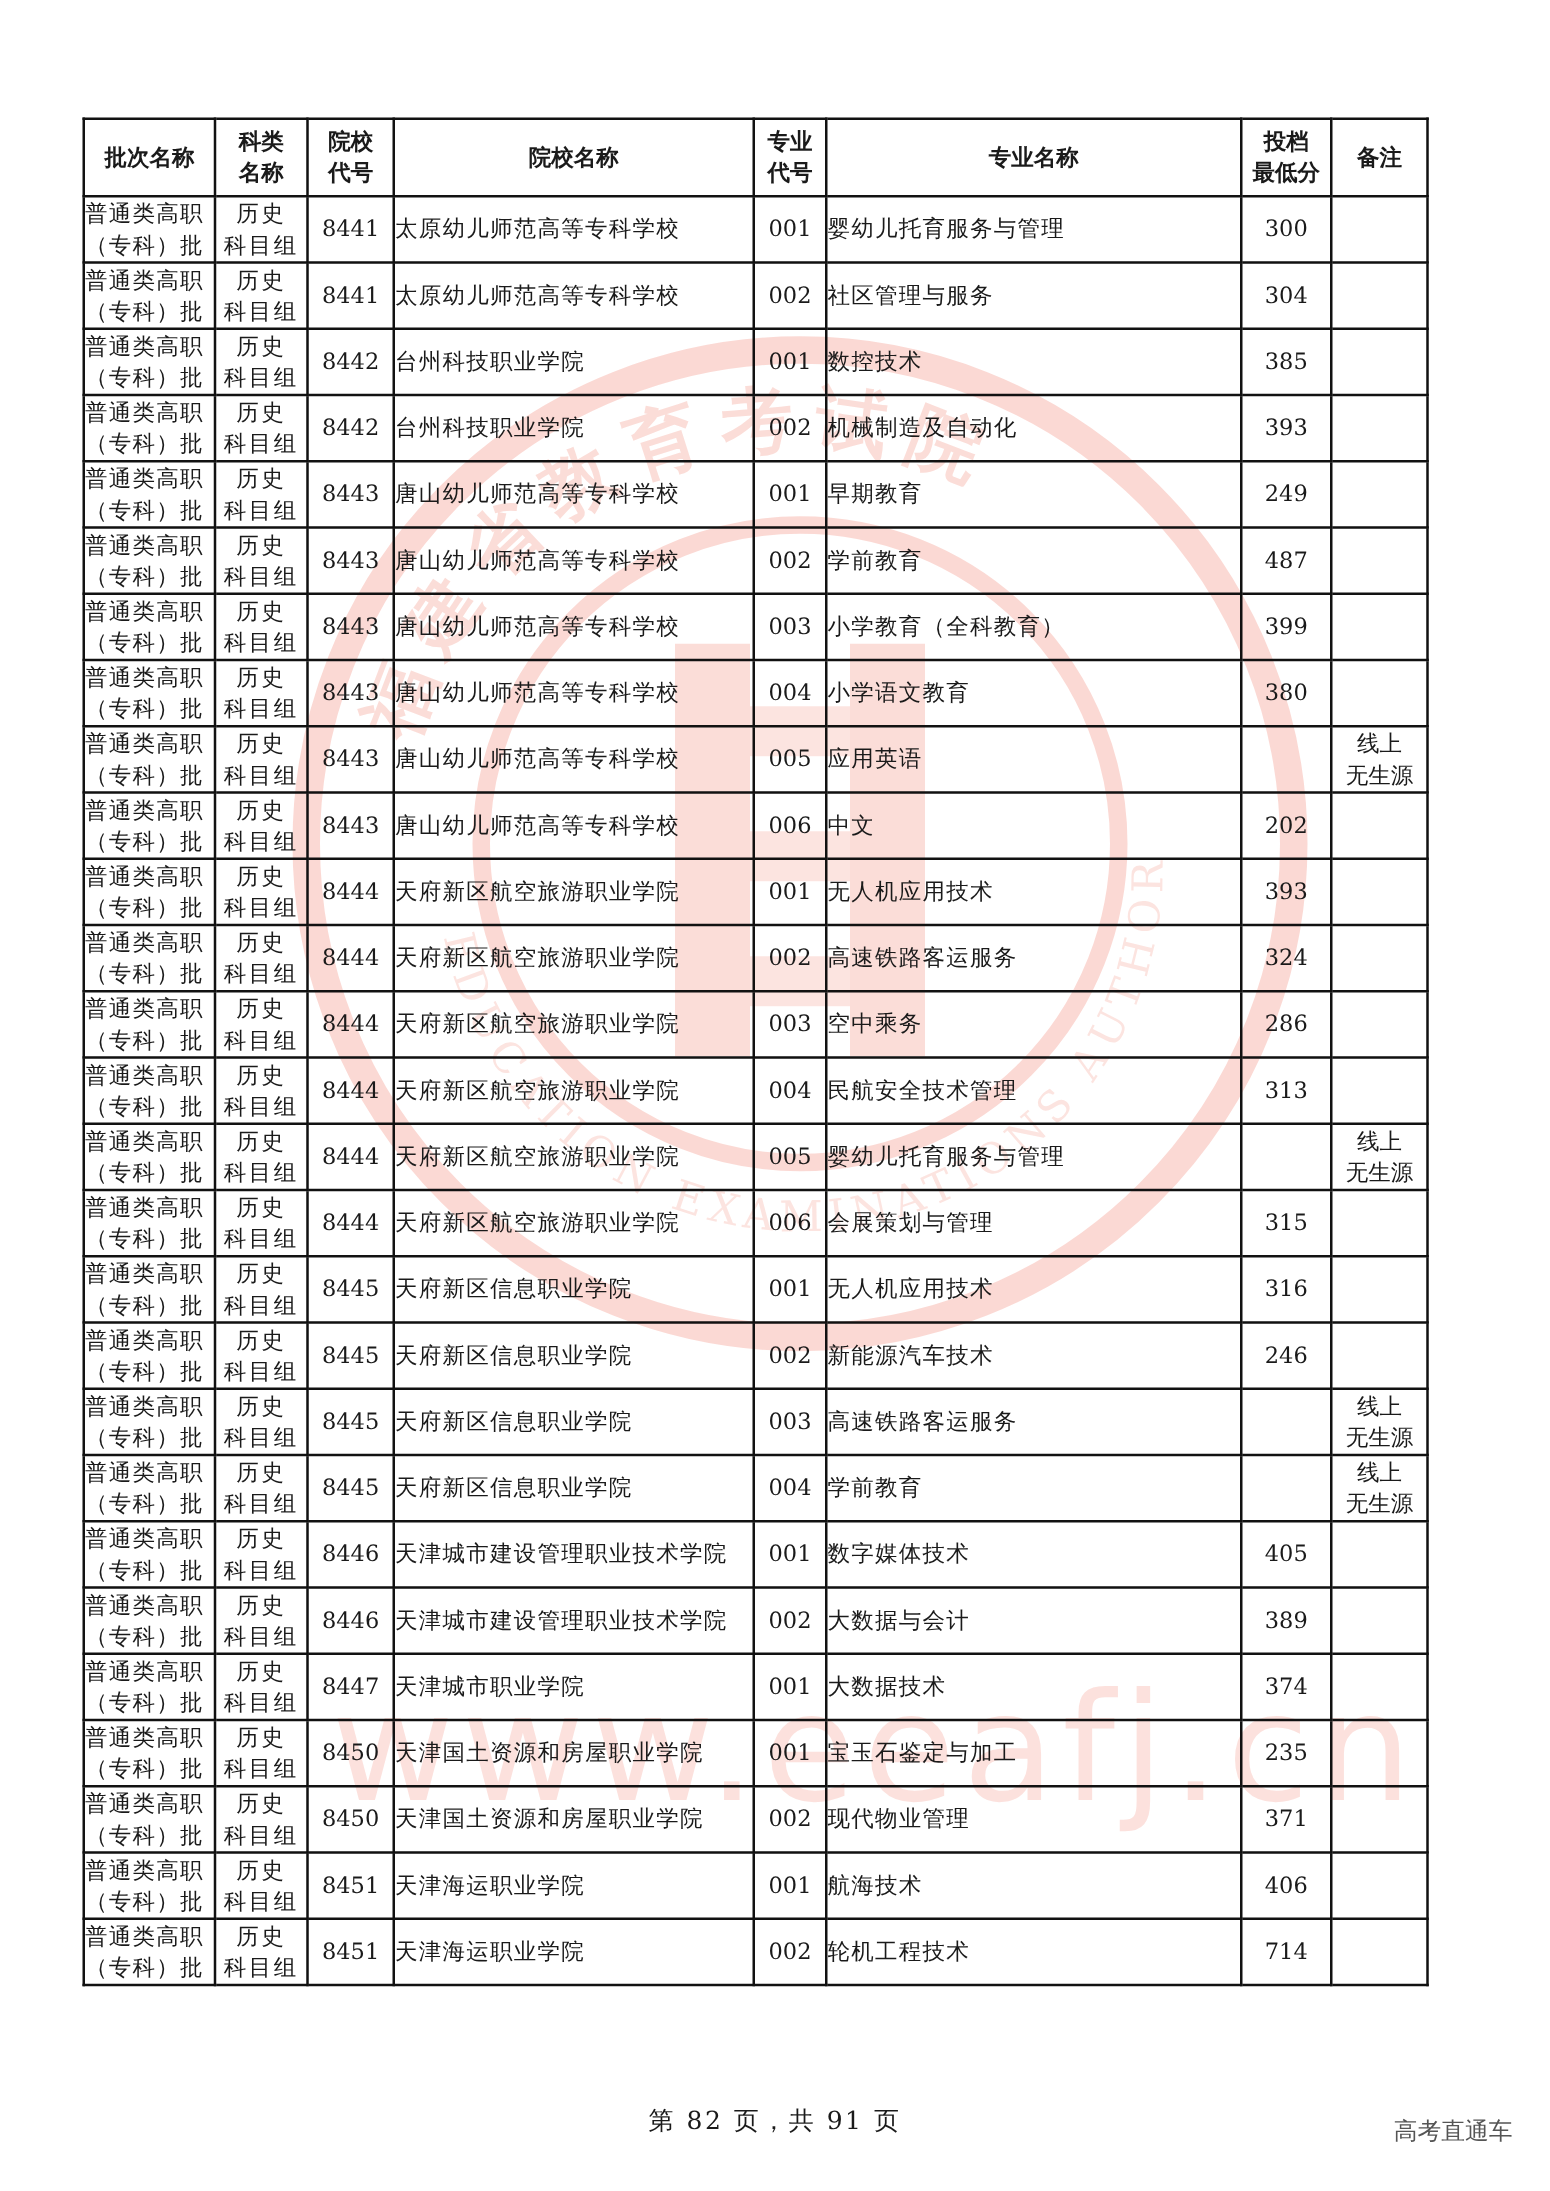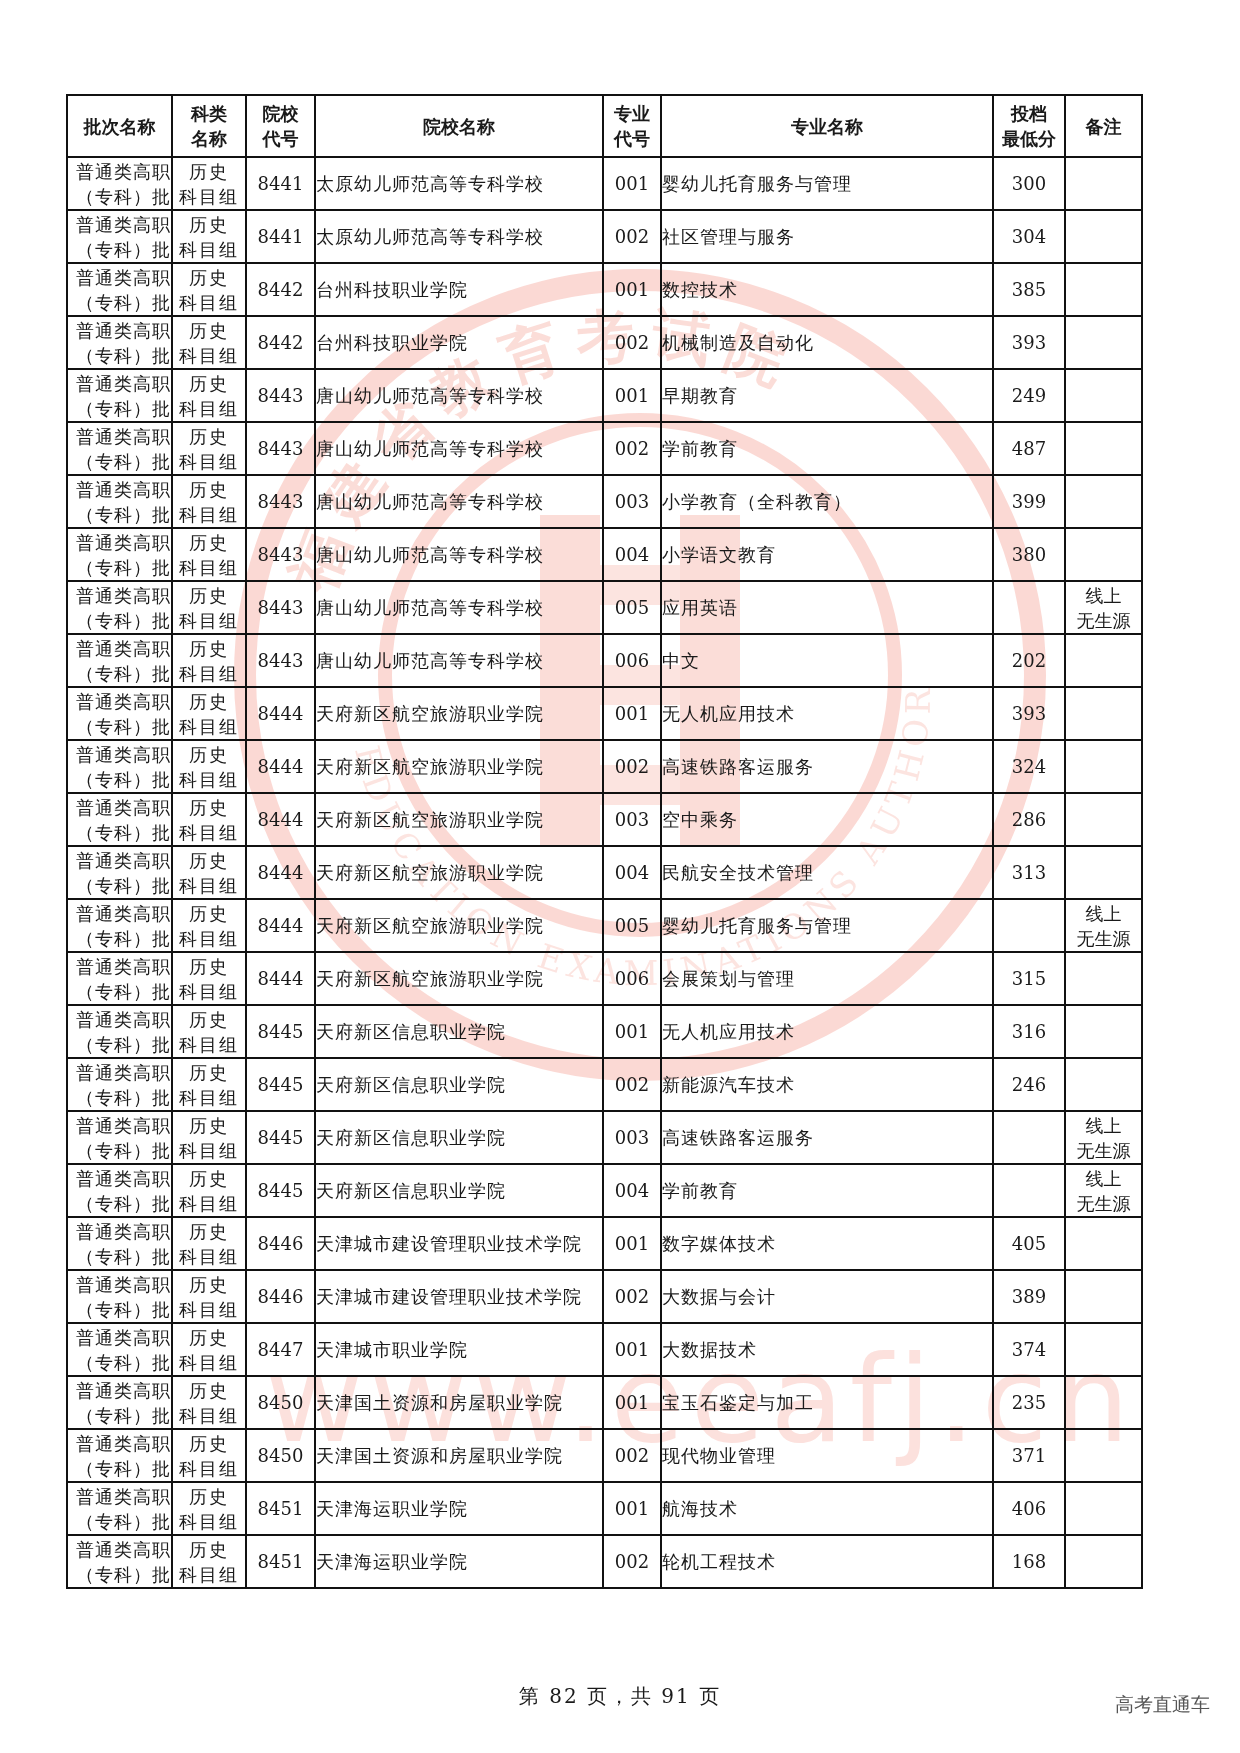--- a/index.html
+++ b/index.html
@@ -50,21 +50,21 @@
       background: transparent;
     }
     table.admit th {
       height: 60px;
       font-family: "DejaVu Sans", "Liberation Sans", sans-serif;
       font-weight: bold;
       font-size: 18px;
       line-height: 25px;
       text-align: center;
     }
-    td.c-batch { text-align: right; letter-spacing: 1px; border-radius: 10px; }
+    td.c-batch { text-align: left; letter-spacing: 1px; border-radius: 10px; }
     td.c-cat { text-align: center; letter-spacing: 2px; }
     td.c-code, td.c-mcode, td.c-score { text-align: center; font-size: 18px; }
     td.c-name, td.c-major { text-align: left; padding-left: 4px; letter-spacing: 1px; }
     td.c-note { text-align: center; font-size: 18px; }
     .footer-page {
       position: absolute;
       left: 0;
       width: 1240px;
       top: 1683px;
       text-align: center;
@@ -390,20 +390,20 @@
         <td class="c-score">406</td>
         <td class="c-note"></td>
       </tr>
       <tr>
         <td class="c-batch">普通类高职<br>（专科）批</td>
         <td class="c-cat">历史<br>科目组</td>
         <td class="c-code">8451</td>
         <td class="c-name">天津海运职业学院</td>
         <td class="c-mcode">002</td>
         <td class="c-major">轮机工程技术</td>
-        <td class="c-score">168</td>
+        <td class="c-score">714</td>
         <td class="c-note"></td>
       </tr>
     </tbody>
 </table>
 
 <div class="footer-page">第 82 页，共 91 页</div>
 <div class="footer-brand">高考直通车</div>
 
 </body></html>

